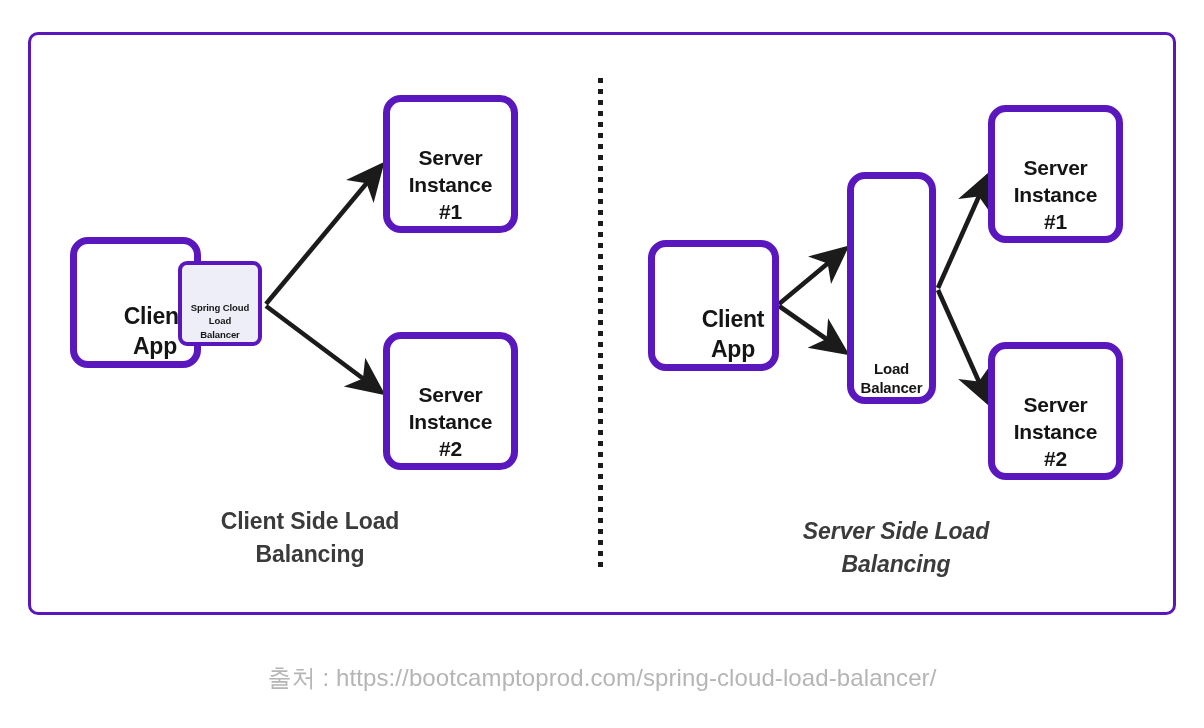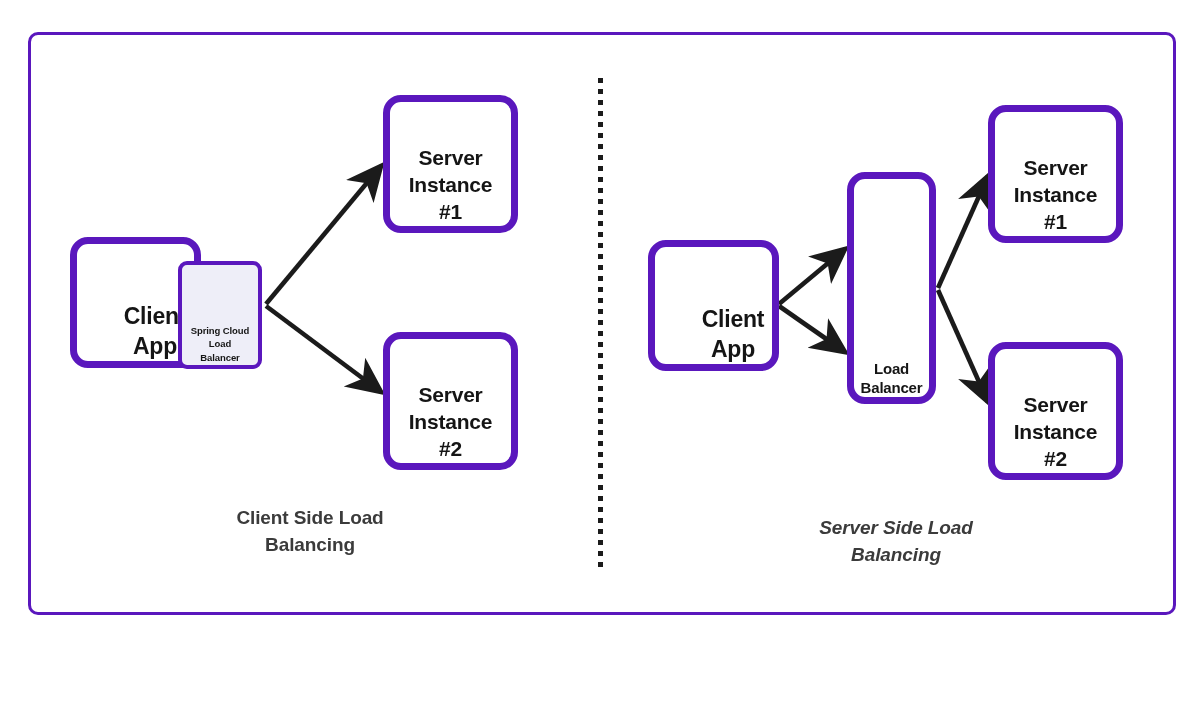--- a/index.html
+++ b/index.html
@@ -76,21 +76,21 @@
     background: #eeeef8;
     font-size: 9.5px;
     line-height: 1.45;
     letter-spacing: -0.1px;
   }
 
   
   .caption {
     position: absolute;
     text-align: center;
-    font-size: 19px;
+    font-size: 23px;
     font-weight: bold;
     color: #3b3b3b;
     line-height: 1.42;
     white-space: pre-line;
     letter-spacing: -0.1px;
   }
 
   
   .footer {
     position: absolute;
@@ -138,21 +138,21 @@
     <line x1="938" y1="288" x2="988" y2="176" stroke="#1b1b1b" stroke-width="4.6" marker-end="url(#ah)"></line>
 
     <line x1="938" y1="290" x2="988" y2="402" stroke="#1b1b1b" stroke-width="4.6" marker-end="url(#ah)"></line>
   </svg>
 
   <div class="node client" style="left:70px; top:237px; width:131px; height:131px;">
     <span class="txt">Client
 App</span>
   </div>
 
-  <div class="node chip" style="left:178px; top:261px; width:84px; height:108px;">
+  <div class="node chip" style="left:178px; top:261px; width:84px; height:85px;">
     <span class="txt">Spring Cloud
 Load
 Balancer</span>
   </div>
 
   <div class="node server" style="left:383px; top:95px; width:135px; height:138px;">
     <span class="txt">Server
 Instance
 #1</span>
   </div>
@@ -184,14 +184,15 @@
 
   <div class="node server" style="left:988px; top:342px; width:135px; height:138px;">
     <span class="txt">Server
 Instance
 #2</span>
   </div>
 
   <div class="caption" style="left:706px; top:515px; width:380px;font-style:italic;">Server Side Load
 Balancing</div>
 
+  <div class="footer">출처 : https://bootcamptoprod.com/spring-cloud-load-balancer/</div>
 
 </div>
 
 </body></html>

